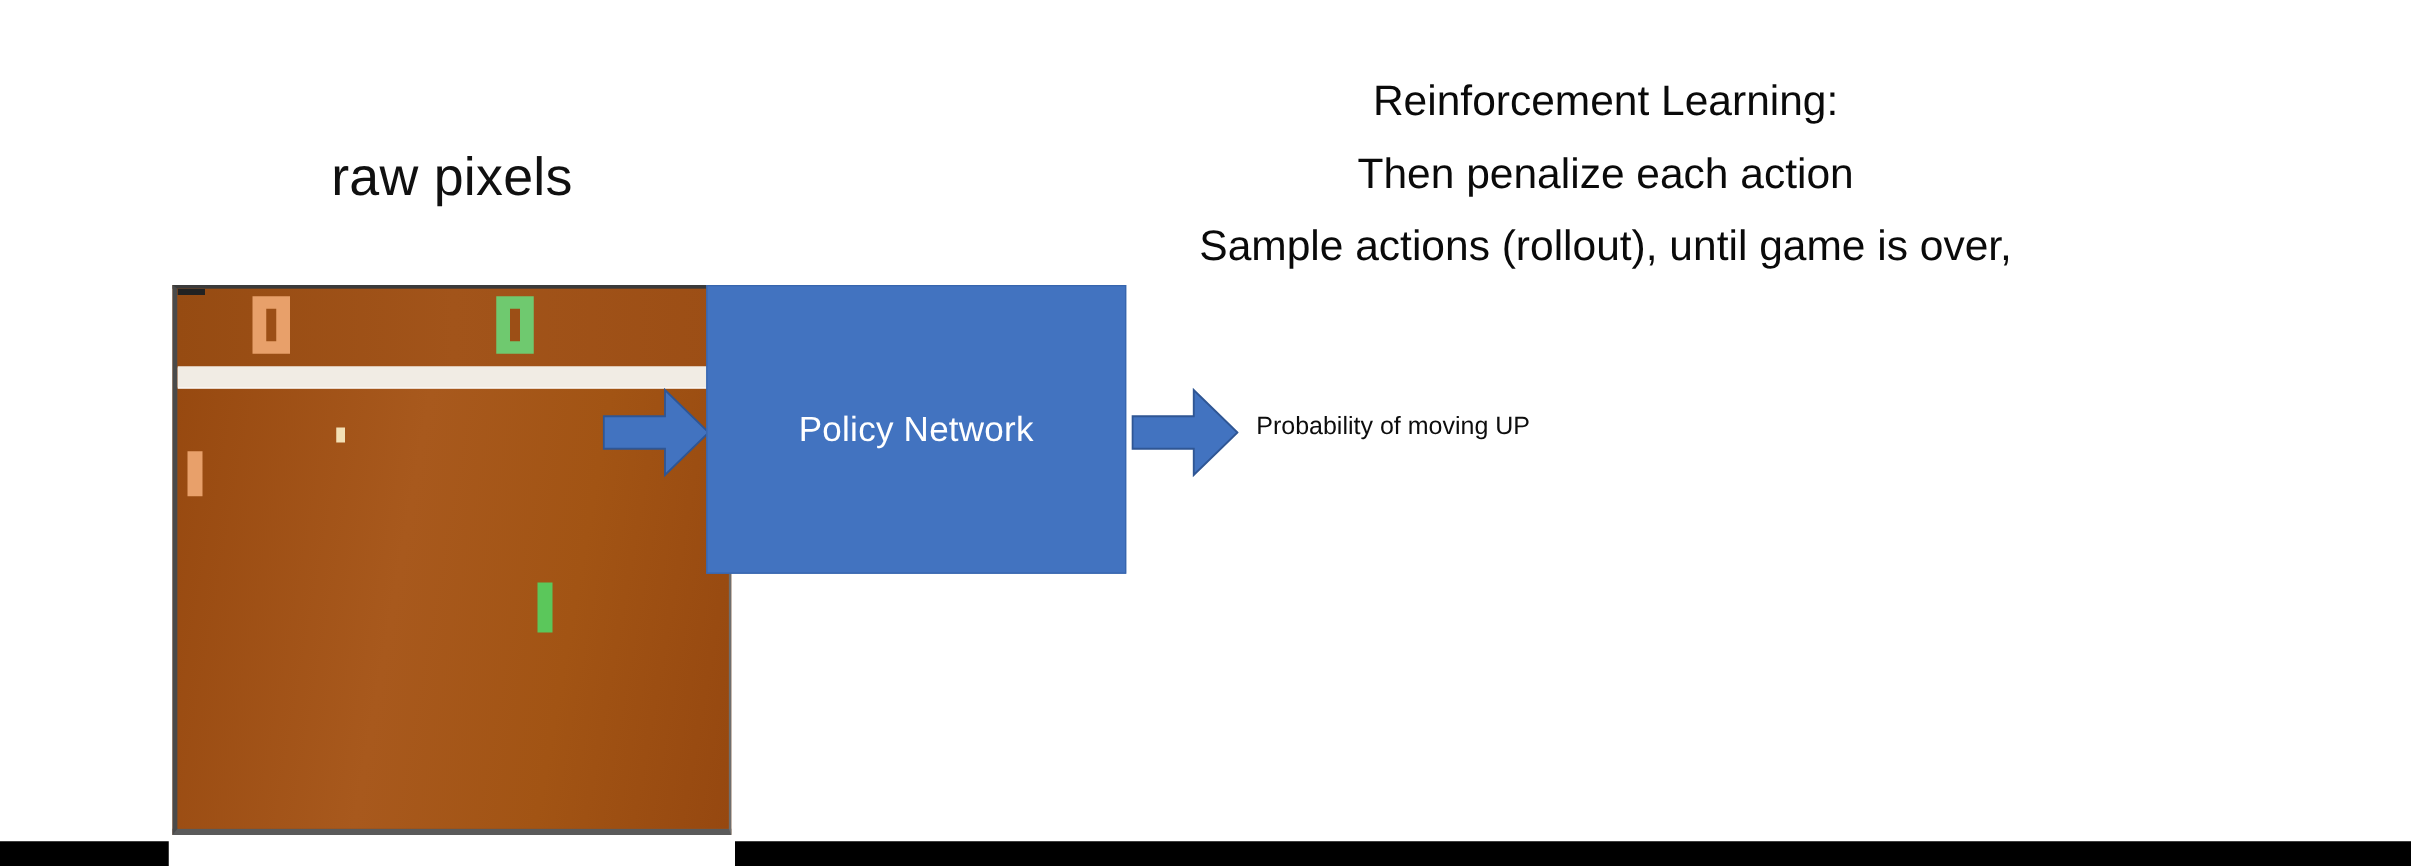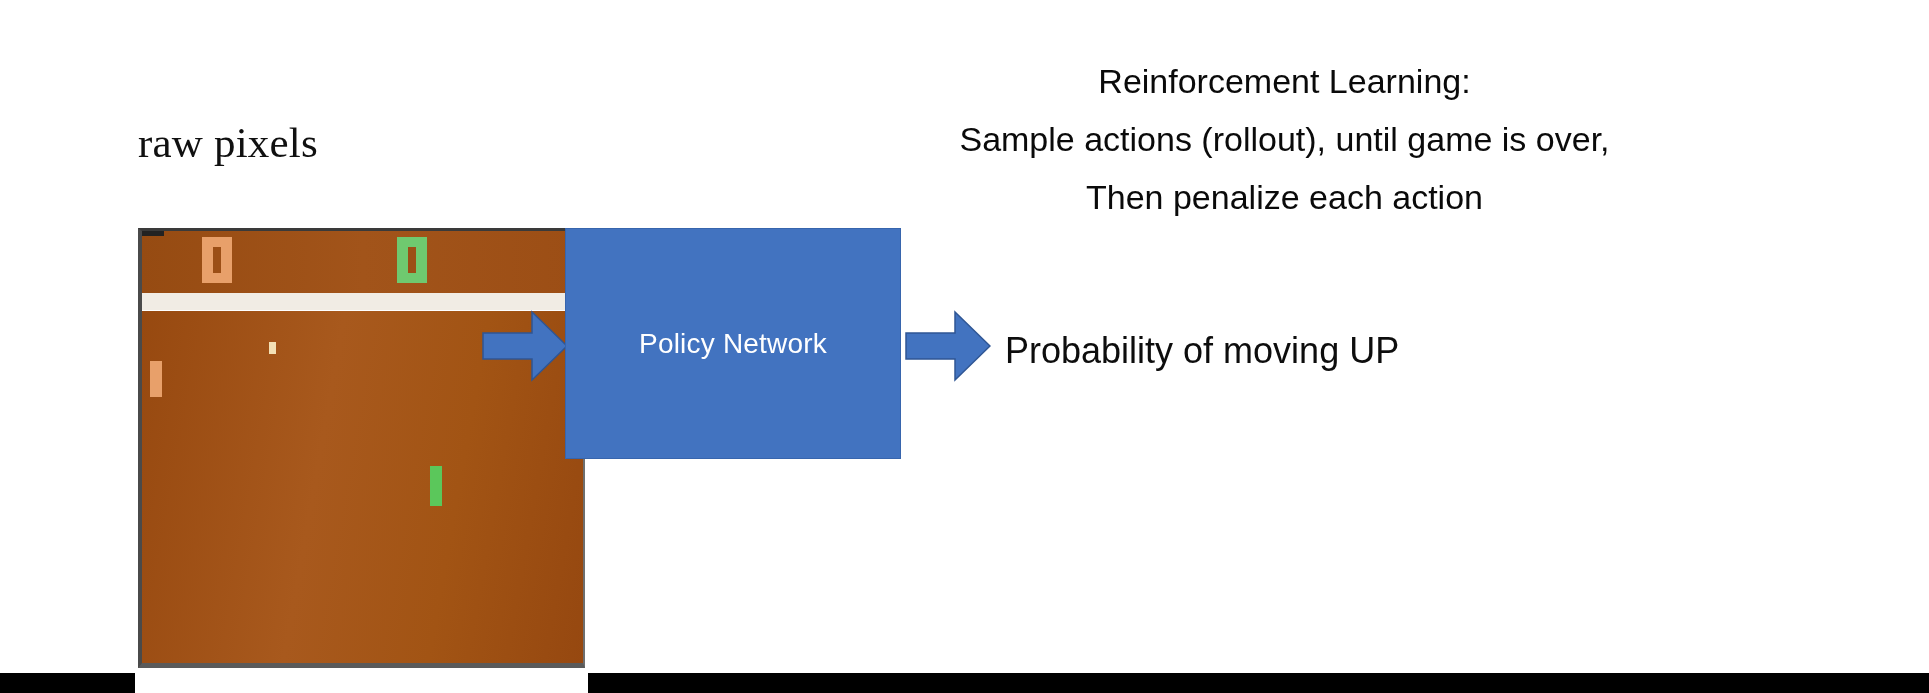--- a/index.html
+++ b/index.html
@@ -9,21 +9,22 @@
     font-family:"Liberation Sans", sans-serif;
     overflow:hidden;
     position:relative;
   }
   #stage{position:absolute;left:0;top:0;width:1929px;height:693px;background:#fff;}
 
   
   .raw-caption{
     position:absolute;
     left:138px; top:118px; width:447px;
-    font-family:Liberation Serif, serif;
+    text-align:center;
+    font-family:Liberation Sans, sans-serif;
     font-size:43px;
     color:#101010;
     letter-spacing:0.2px;
     white-space:nowrap;
   }
 
   
   .game-screen{
     position:absolute;
     left:138px; top:228px;
@@ -111,21 +112,21 @@
     font-family:"Liberation Sans", sans-serif;
     font-size:28px;
     letter-spacing:0.2px;
   }
 
   
   .output-label{
     position:absolute;
     left:1005px; top:330px;
     font-family:"Liberation Sans", sans-serif;
-    font-size:36px;
+    font-size:20px;
     color:#0d0d0d;
     white-space:nowrap;
   }
 
   
   .title-block{
     position:absolute;
     left:640px; top:52px;
     width:1289px;
     text-align:center;
@@ -178,20 +179,20 @@
   </div>
 
   <svg class="arrow-svg" style="left:905px; top:310px;" width="86" height="72" viewBox="0 0 86 72">
     <polygon points="1,23 50,23 50,2 85,36 50,70 50,49 1,49" fill="#4273c0" stroke="#2f5694" stroke-width="1.5"></polygon>
   </svg>
 
   <div class="output-label">Probability of moving UP</div>
 
   <div class="title-block">
     <span class="title-line l1">Reinforcement Learning:</span>
+    <span class="title-line l3">Then penalize each action</span>
     <span class="title-line l2">Sample actions (rollout), until game is over,</span>
-    <span class="title-line l3">Then penalize each action</span>
   </div>
 
   <div class="black-bar bar-left"></div>
   <div class="black-bar bar-right"></div>
 
 </div>
 
 </body></html>

